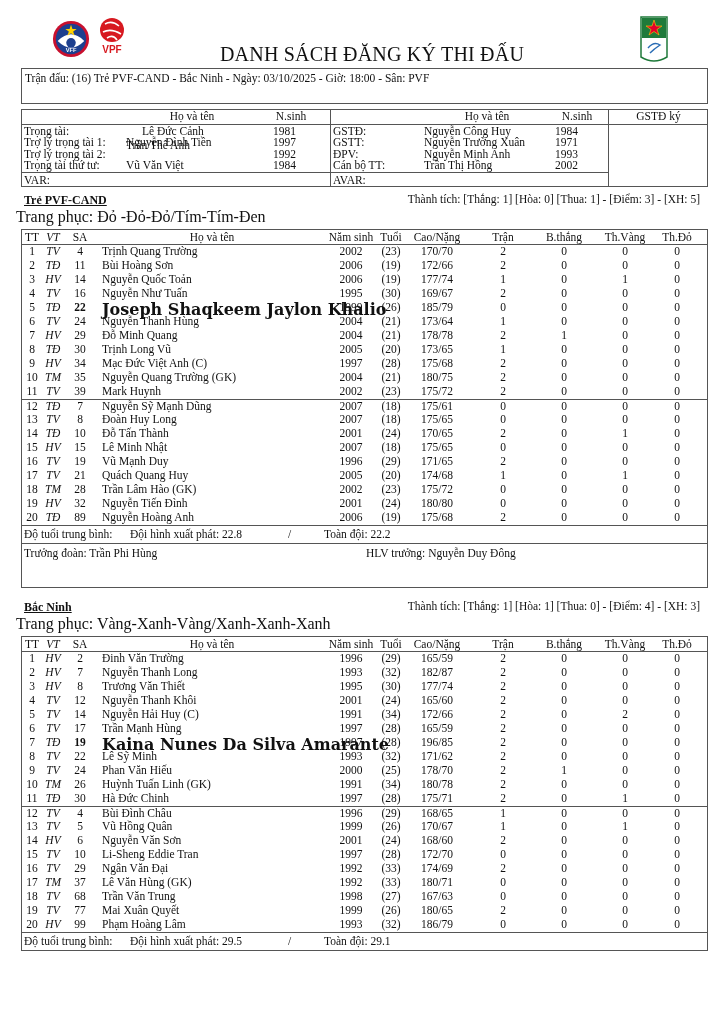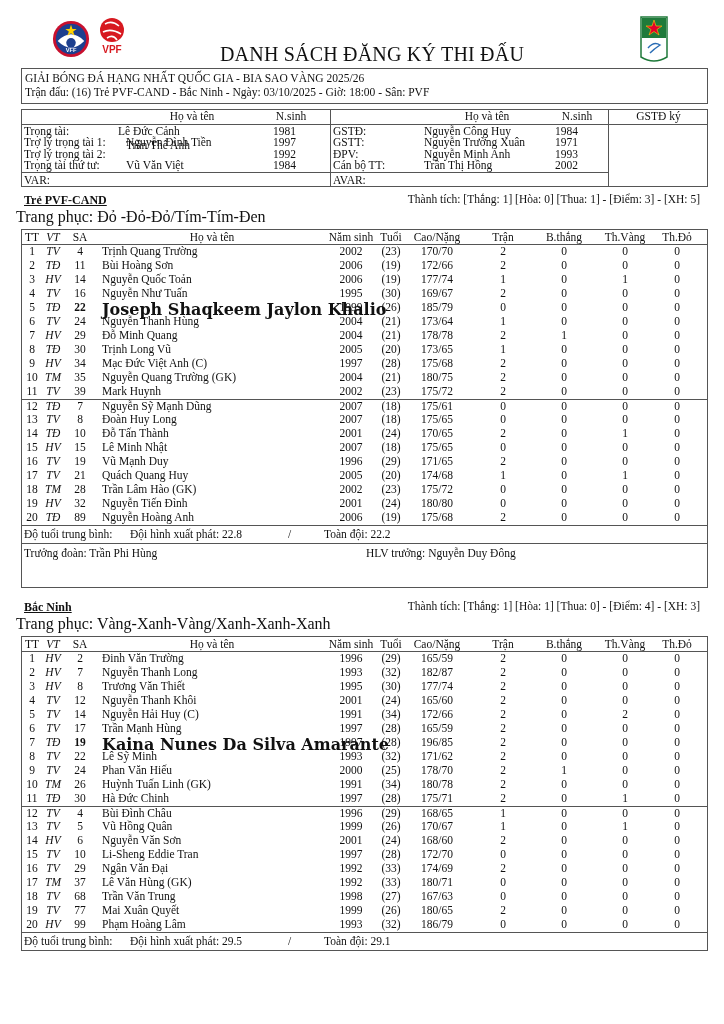--- a/index.html
+++ b/index.html
@@ -71,39 +71,38 @@
 <svg class="logo-league" viewBox="0 0 30 50">
   <path d="M2 2 H28 V42 Q15 50 2 42 Z" fill="#ffffff" stroke="#1f7a3a" stroke-width="1.5"></path>
   <rect x="3" y="3" width="24" height="20" fill="#1f7a3a"></rect>
   <polygon points="15,5 17,11 23,11 18,14.5 20,20 15,16.5 10,20 12,14.5 7,11 13,11" fill="#e4002b" stroke="#ffd100" stroke-width="0.6"></polygon>
   <path d="M9 33 Q15 26 21 30 Q15 34 11 38" stroke="#2a6db5" stroke-width="1.5" fill="none"></path>
 </svg>
 
 <div class="doc-title"><span>DANH SÁCH ĐĂNG KÝ THI ĐẤU</span></div>
 
 <div class="info-box">
-  <div>GIẢI BÓNG ĐÁ HẠNG NHẤT QUỐC GIA - BIA SAO VÀNG 2025/26</div>
   <div>Trận đấu: (16) Trẻ PVF-CAND - Bắc Ninh - Ngày: 03/10/2025 - Giờ: 18:00 - Sân: PVF</div>
 </div>
 
 <div class="ref-box">
   <div class="vline" style="left:308px"></div>
   <div class="vline" style="left:586px"></div>
   <div class="hline" style="left:0;right:0;top:14px"></div>
   <div class="hline" style="left:0;width:586px;top:62px"></div>
 
   <div class="ref-head" style="left:100px;width:140px">Họ và tên</div>
   <div class="ref-head" style="left:244px;width:50px">N.sinh</div>
   <div class="ref-head" style="left:395px;width:140px">Họ và tên</div>
   <div class="ref-head" style="left:530px;width:50px">N.sinh</div>
   <div class="ref-head" style="left:586px;width:101px">GSTĐ ký</div>
 
   <div id="ref-rows">
       <div class="ref-cell" style="left:2px;top:16px">Trọng tài:</div>
-      <div class="ref-cell" style="left:96px;top:16px">Lê Đức Cảnh</div>
+      <div class="ref-cell" style="left:120px;top:16px">Lê Đức Cảnh</div>
       <div class="ref-cell" style="left:251px;top:16px">1981</div>
       <div class="ref-cell" style="left:2px;top:27.3px">Trợ lý trọng tài 1:</div>
       <div class="ref-cell" style="left:104px;top:27.3px">Nguyễn Đình Tiền</div>
       <div class="ref-cell" style="left:251px;top:27.3px">1997</div>
       <div class="ref-cell" style="left:2px;top:38.6px">Trợ lý trọng tài 2:</div>
       <div class="ref-cell" style="left:104px;top:30px">Trần Thế Anh</div>
       <div class="ref-cell" style="left:251px;top:38.6px">1992</div>
       <div class="ref-cell" style="left:2px;top:49.900000000000006px">Trọng tài thứ tư:</div>
       <div class="ref-cell" style="left:104px;top:49.900000000000006px">Vũ Văn Việt</div>
       <div class="ref-cell" style="left:251px;top:49.900000000000006px">1984</div>

